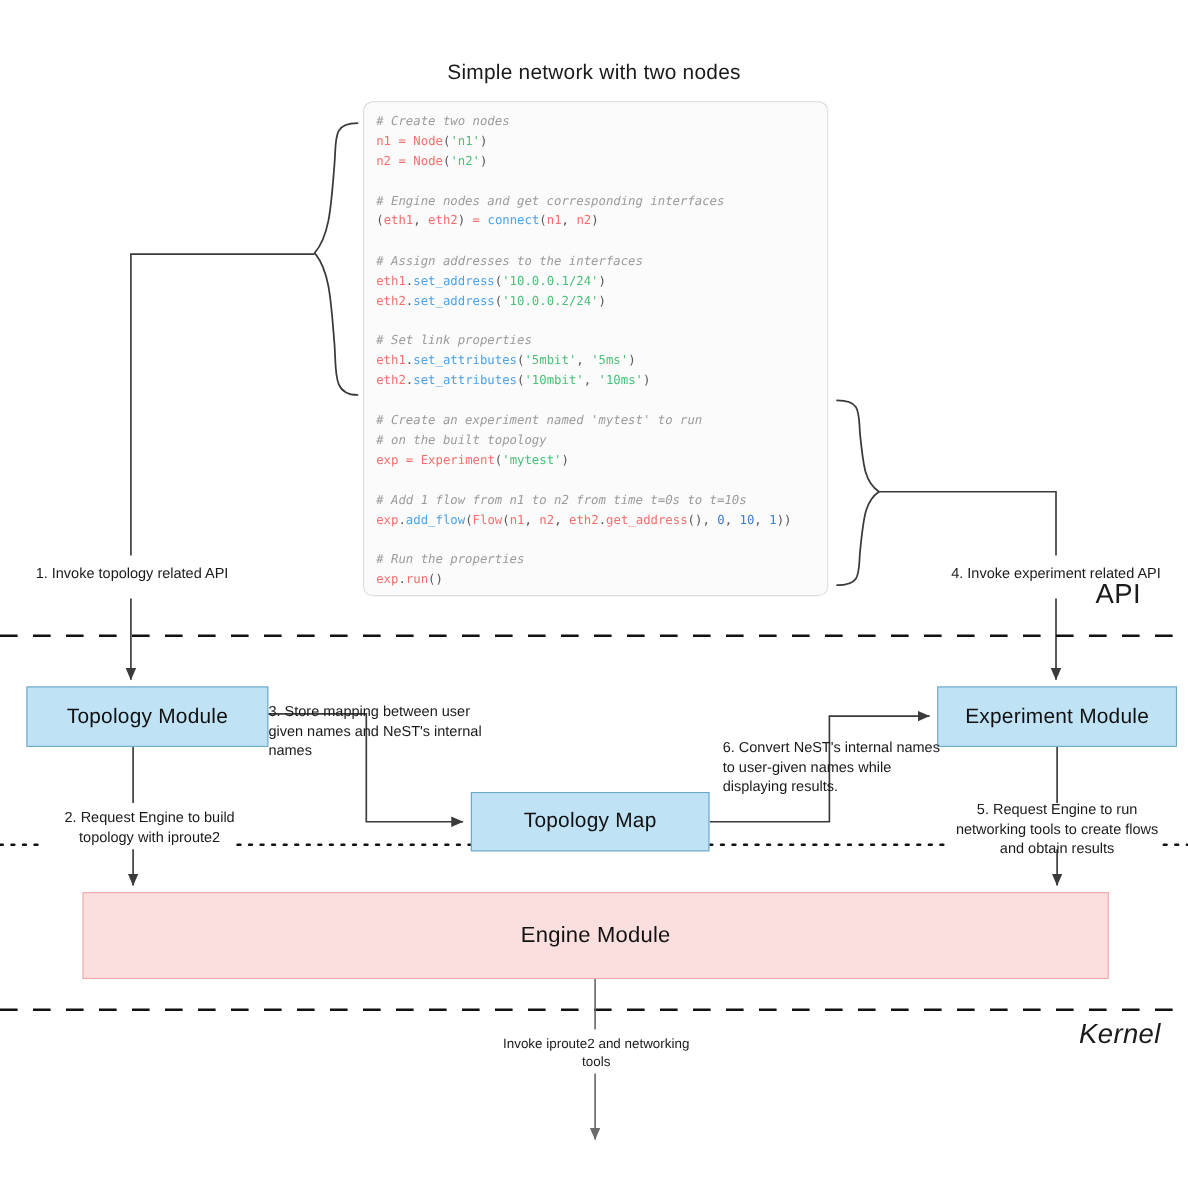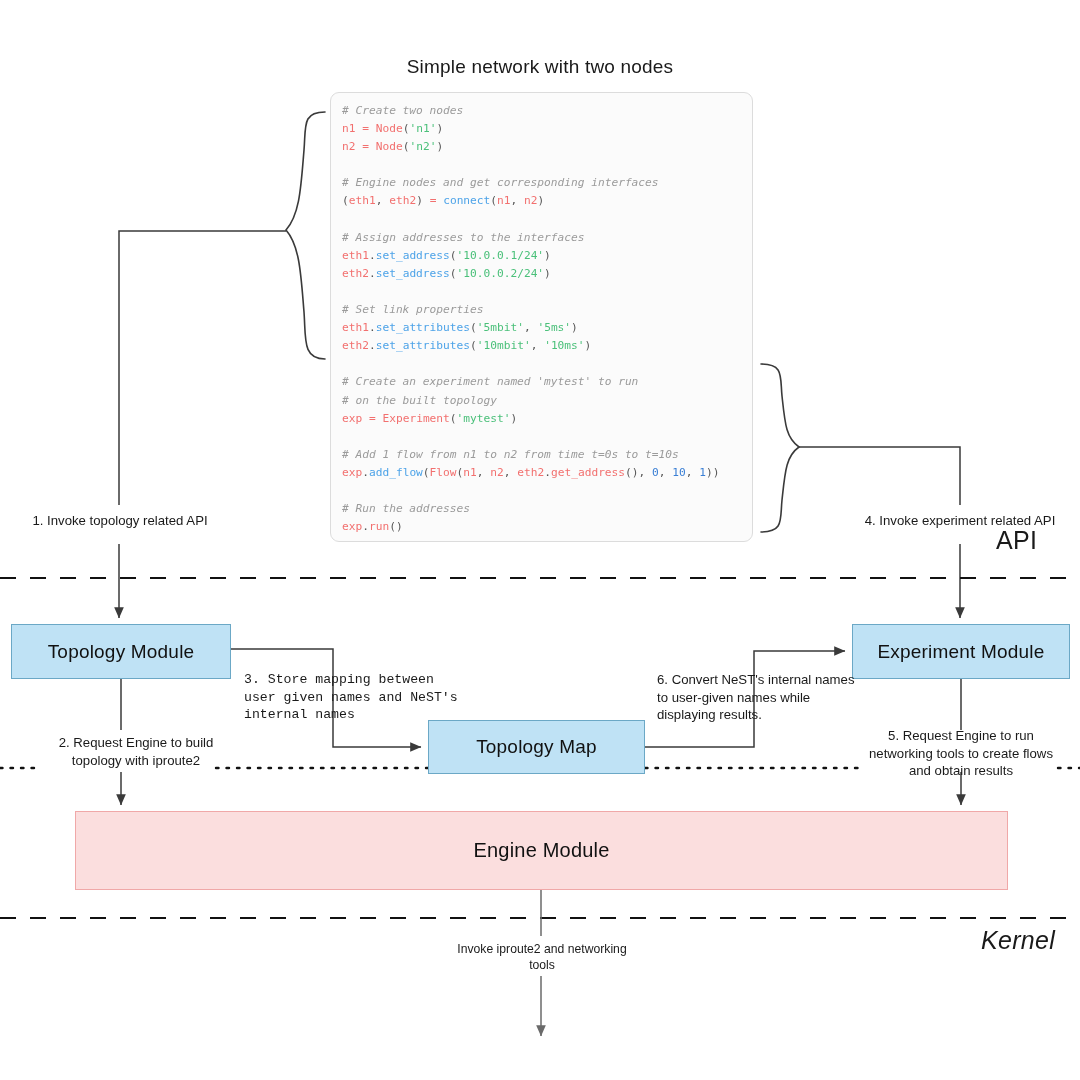--- a/index.html
+++ b/index.html
@@ -82,21 +82,21 @@
   }
   .blue-box {
     background: #bfe2f5;
     border: 1px solid #6ba8c6;
   }
   .pink-box {
     background: #fbdede;
     border: 1px solid #f0a8a8;
     justify-content: center;
   }
-  #topology-module { left: 11px;  top: 624px; width: 220px; height: 55px; }
+  #topology-module { left: 24px;  top: 624px; width: 220px; height: 55px; }
   #experiment-module { left: 852px; top: 624px; width: 218px; height: 55px; }
   #topology-map    { left: 428px; top: 720px; width: 217px; height: 54px; }
   #engine-module   { left: 75px;  top: 811px; width: 933px; height: 79px; font-size: 20px; }
 
   
   .layer-label {
     position: absolute;
     font-size: 25px;
     color: #1a1a1a;
     letter-spacing: 0.3px;
@@ -110,21 +110,21 @@
     font-size: 13.2px;
     line-height: 17.5px;
     color: #1a1a1a;
   }
   .caption.center { text-align: center; }
   .caption.left   { text-align: left; }
 
   #cap-1 { left: 18px;  top: 512px; width: 204px; }
   #cap-4 { left: 855px; top: 512px; width: 210px; }
   #cap-2 { left: 46px;  top: 734px; width: 180px; }
-  #cap-3 { left: 244px; top: 671px; width: 216px; font-family: Liberation Mono, monospace; }
+  #cap-3 { left: 244px; top: 638px; width: 216px; }
   #cap-6 { left: 657px; top: 671px; width: 210px; }
   #cap-5 { left: 868px; top: 699px; width: 186px; margin-top: 28px; }
   #cap-k { left: 452px; top: 941px; width: 180px; font-size: 12.2px; line-height: 16px; }
 </style>
 </head>
 <body>
 
 <div id="root">
 
   <div id="diagram-title">Simple network with two nodes</div>
@@ -139,21 +139,21 @@
 <span class="tok-n">eth1</span><span class="tok-p">.</span><span class="tok-f">set_address</span><span class="tok-p">(</span><span class="tok-s">'10.0.0.1/24'</span><span class="tok-p">)</span>
 <span class="tok-n">eth2</span><span class="tok-p">.</span><span class="tok-f">set_address</span><span class="tok-p">(</span><span class="tok-s">'10.0.0.2/24'</span><span class="tok-p">)</span>
 <span class="blank"></span><span class="tok-c"># Set link properties</span>
 <span class="tok-n">eth1</span><span class="tok-p">.</span><span class="tok-f">set_attributes</span><span class="tok-p">(</span><span class="tok-s">'5mbit'</span><span class="tok-p">,</span> <span class="tok-s">'5ms'</span><span class="tok-p">)</span>
 <span class="tok-n">eth2</span><span class="tok-p">.</span><span class="tok-f">set_attributes</span><span class="tok-p">(</span><span class="tok-s">'10mbit'</span><span class="tok-p">,</span> <span class="tok-s">'10ms'</span><span class="tok-p">)</span>
 <span class="blank"></span><span class="tok-c"># Create an experiment named 'mytest' to run</span>
 <span class="tok-c"># on the built topology</span>
 <span class="tok-n">exp</span> <span class="tok-op">=</span> <span class="tok-n">Experiment</span><span class="tok-p">(</span><span class="tok-s">'mytest'</span><span class="tok-p">)</span>
 <span class="blank"></span><span class="tok-c"># Add 1 flow from n1 to n2 from time t=0s to t=10s</span>
 <span class="tok-n">exp</span><span class="tok-p">.</span><span class="tok-f">add_flow</span><span class="tok-p">(</span><span class="tok-n">Flow</span><span class="tok-p">(</span><span class="tok-n">n1</span><span class="tok-p">,</span> <span class="tok-n">n2</span><span class="tok-p">,</span> <span class="tok-n">eth2</span><span class="tok-p">.</span><span class="tok-n">get_address</span><span class="tok-p">(),</span> <span class="tok-num">0</span><span class="tok-p">,</span> <span class="tok-num">10</span><span class="tok-p">,</span> <span class="tok-num">1</span><span class="tok-p">))</span>
-<span class="blank"></span><span class="tok-c"># Run the addresses</span>
+<span class="blank"></span><span class="tok-c"># Run the properties</span>
 <span class="tok-n">exp</span><span class="tok-p">.</span><span class="tok-n">run</span><span class="tok-p">()</span>
 </div>
   </div>
 
   <svg id="svg-layer" viewBox="0 0 1080 1080">
     <defs>
       <marker id="arrow" markerWidth="9" markerHeight="9" refX="7.2" refY="3.2" orient="auto" markerUnits="strokeWidth">
         <path d="M0,0 L7.4,3.2 L0,6.4 z" fill="#3a3a3a"></path>
       </marker>
       <marker id="arrow-gray" markerWidth="9" markerHeight="9" refX="7.2" refY="3.2" orient="auto" markerUnits="strokeWidth">

